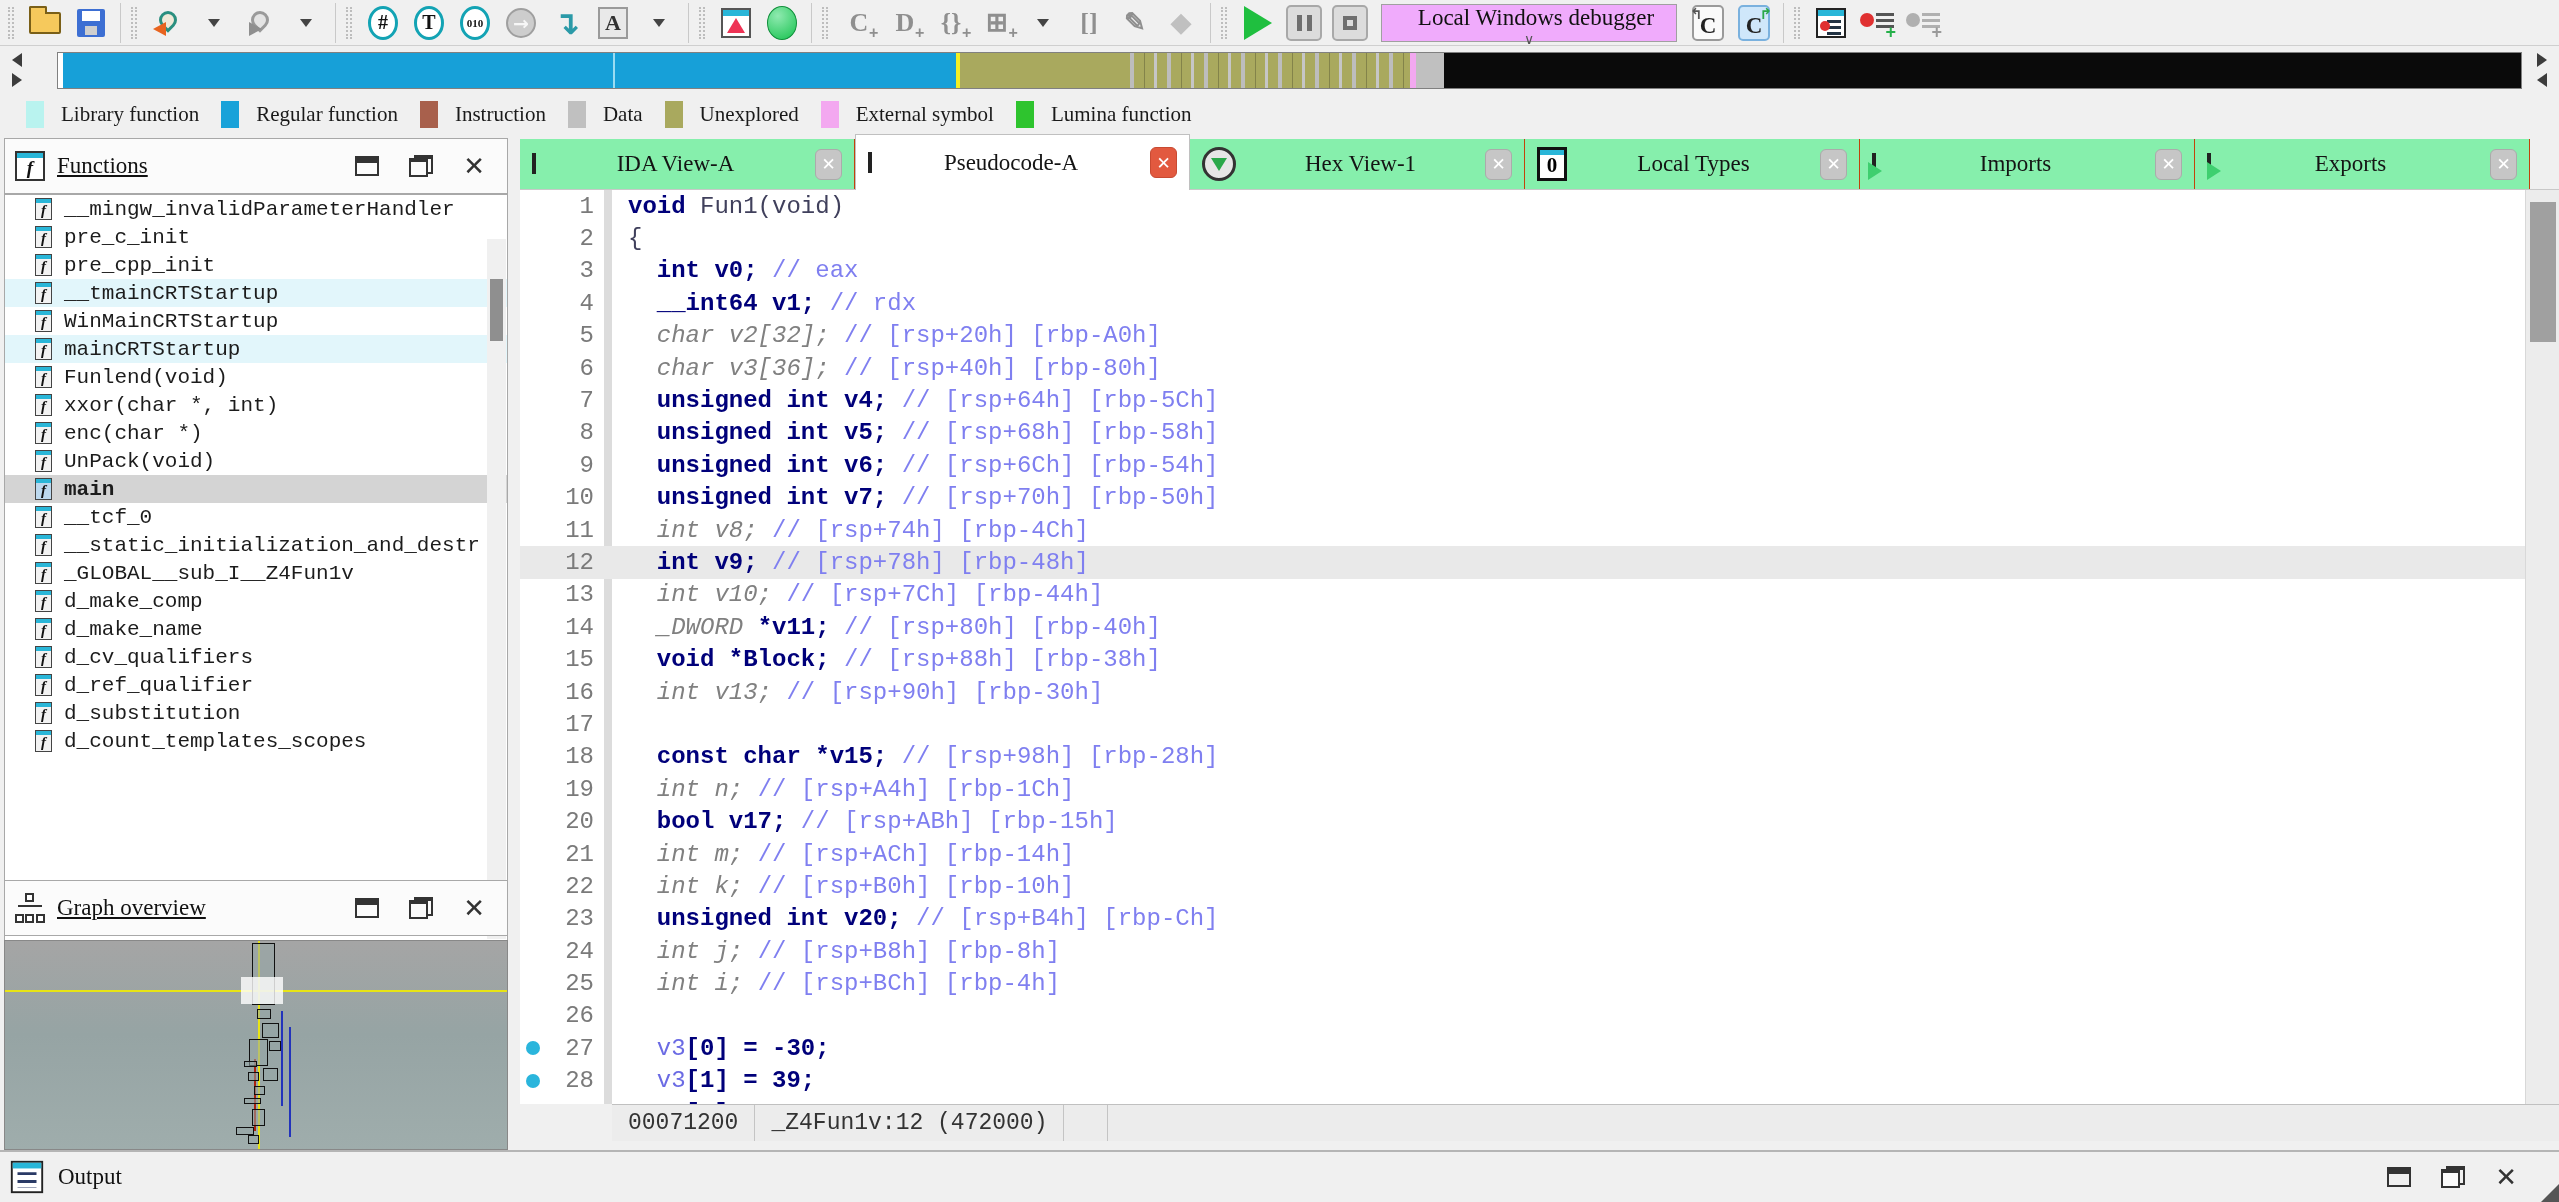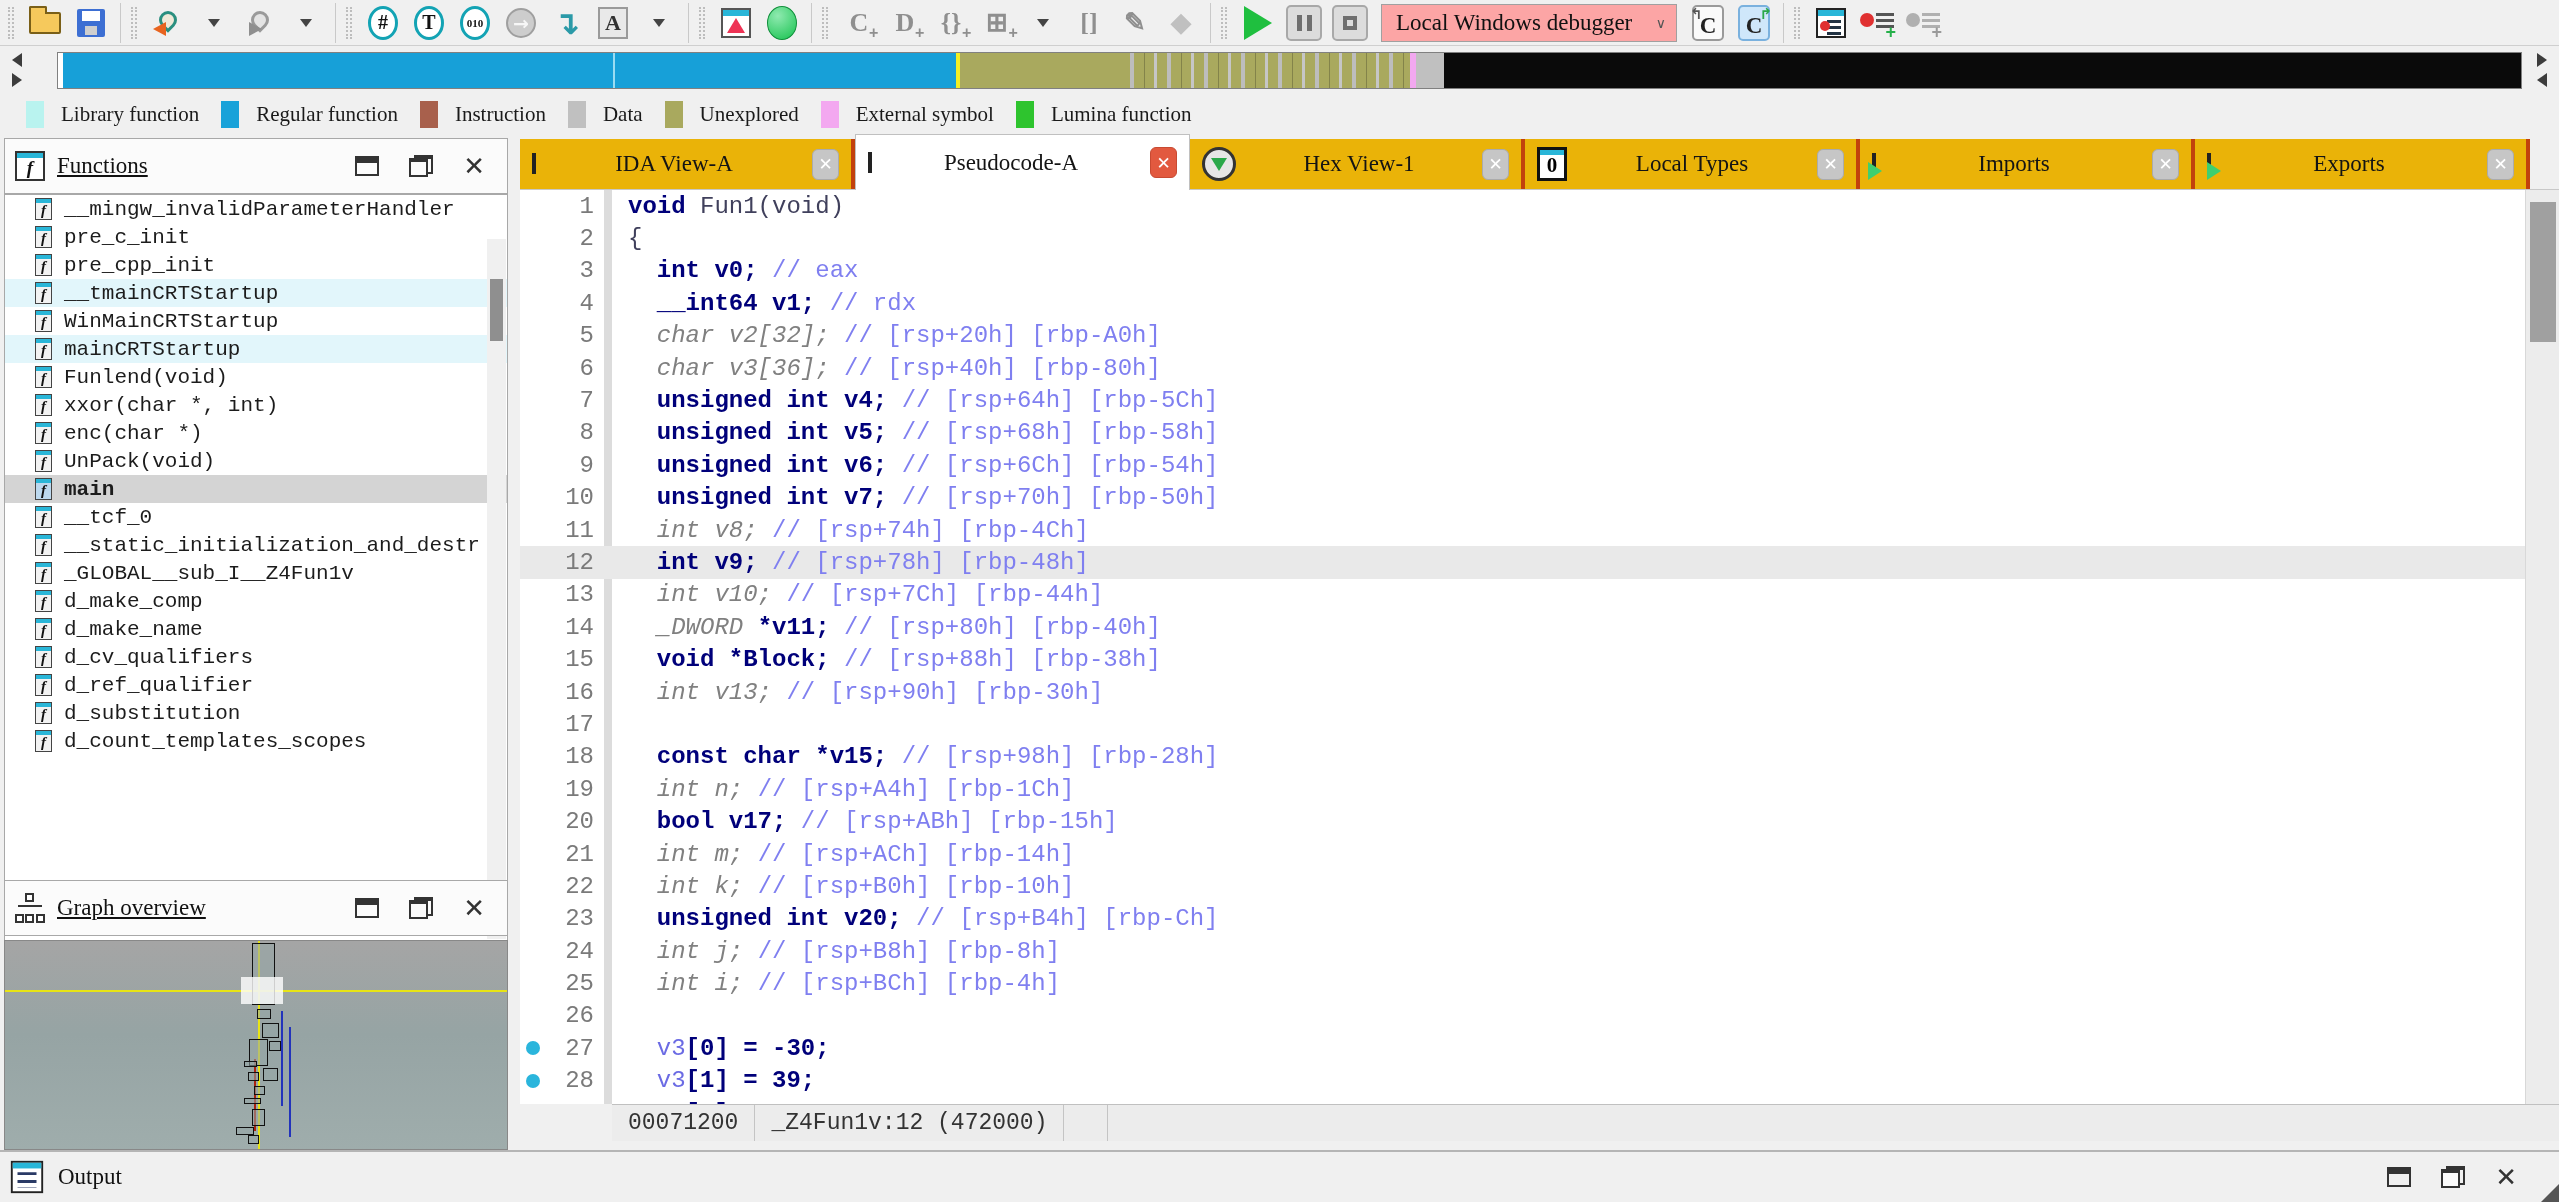--- a/index.html
+++ b/index.html
@@ -37,21 +37,21 @@
   .ic-redwin::before { content:""; position:absolute; top:0; left:0; right:0; height:6px; background:#29b6d8; }
   .ic-redwin::after { content:""; position:absolute; left:4px; bottom:3px; width:0; height:0;
                       border-left:9px solid transparent; border-right:9px solid transparent; border-bottom:15px solid #ee3355; }
   .ic-ellipse { width:30px; height:34px; background:radial-gradient(circle at 35% 28%, #8feab0, #17c24f); border-radius:50%; border:1px solid #0f8f3a; }
   .ic-glyph { color:#8f8f8f; font:bold 26px "Liberation Serif", serif; position:relative; line-height:1; }
   .ic-glyph .plus { position:absolute; right:-10px; bottom:-6px; font:bold 16px "Liberation Sans", sans-serif; color:#8f8f8f; }
   .ic-play { width:0; height:0; border-top:17px solid transparent; border-bottom:17px solid transparent; border-left:28px solid #1fbf3f; }
   .ic-dbgbox { width:36px; height:36px; background:#dcdcdc; border:2px solid #a8a8a8; border-radius:5px; display:flex; align-items:center; justify-content:center; gap:5px; }
   .ic-dbgbox .bar { width:5px; height:16px; background:#6f6f6f; }
   .ic-dbgbox .sq { width:14px; height:14px; border:4px solid #6f6f6f; }
-  .ic-combo { width:296px; height:38px; border:1px solid #a0a0a0; background:#fca5a5; display:inline-flex; align-items:center; margin:0 8px; }
+  .ic-combo { width:296px; height:38px; border:1px solid #a0a0a0; background:#f0abfc; display:inline-flex; align-items:center; margin:0 8px;flex-direction:column; }
   .combo-text { flex:1; font:23px "Liberation Serif", serif; color:#111; padding-left:14px; white-space:nowrap; }
   .combo-caret { font:14px "DejaVu Sans", sans-serif; color:#555; padding:0 10px; }
   .ic-cstep { width:32px; height:36px; border:2px solid #9a9a9a; border-radius:5px; background:#fafafa; color:#222;
               font:bold 23px "Liberation Serif", serif; display:flex; align-items:flex-end; justify-content:center; position:relative; }
   .ic-cstep .arr { position:absolute; top:-2px; left:-4px; font:bold 15px "DejaVu Sans", sans-serif; color:#555; }
   .ic-cstep.active { background:#cfe7fa; border-color:#7ab1de; }
   .ic-cstep.active .arr { color:#2aa84a; left:auto; right:-4px; }
   .ic-bplist { width:30px; height:30px; border:2px solid #222; background:#fff; position:relative; }
   .ic-bplist i { position:absolute; left:9px; right:3px; height:3px; background:#234; }
   .ic-bplist i.t { top:0; left:0; right:0; height:6px; background:#29b6d8; }
@@ -122,21 +122,21 @@
                    background:linear-gradient(180deg,#a5a5a5,#96a4a4 45%,#9fadac); border:1px solid #888; overflow:hidden; }
   .gline-h { position:absolute; left:0; right:0; top:49px; height:2px; background:#e8e416; }
   .gline-v { position:absolute; top:0; bottom:0; left:253px; width:2px; background:#e8e416; }
   .gbox { position:absolute; border:1px solid #111; background:rgba(150,165,165,0.55); }
   .gview { position:absolute; left:236px; top:36px; width:42px; height:27px; background:rgba(255,255,255,0.8); }
   .gedge { position:absolute; width:2px; }
 
   
   #rightpanel { left:520px; top:134px; width:2039px; height:1016px; background:#f0f0f0; }
   #tabbar { position:absolute; left:0; right:0; top:0; height:56px; border-bottom:1px solid #c8c8c8; display:flex; align-items:flex-end; }
-  .tab { width:335px; height:50px; background:#eab308; border-right:4px solid #c2410c; display:flex; align-items:center; padding:0 12px 0 12px; }
+  .tab { width:335px; height:50px; background:#86efac; border-right:1px solid #c2410c; display:flex; align-items:center; padding:0 12px 0 12px; }
   .tab.active { height:56px; background:#ffffff; border:1px solid #c0c0c0; border-bottom:none; margin-bottom:-1px; z-index:2; }
   .tab .tlabel { flex:1; text-align:center; font:23px "Liberation Serif", serif; color:#141414; white-space:nowrap; }
   .tabx { width:27px; height:31px; border-radius:6px; background:#c6c6c6; border:1px solid #ababab; color:#fff;
           font:bold 17px "DejaVu Sans", sans-serif; display:flex; align-items:center; justify-content:center; flex:none; }
   .tabx.red { background:#e2593f; border-color:#c84a32; }
   .win-icon { width:34px; height:34px; border:2px solid #222; background:#fff; position:relative; flex:none; }
   .win-icon::before { content:""; position:absolute; top:0; left:0; right:0; height:6px; background:#29b6d8; }
   .win-icon::after { content:""; position:absolute; left:5px; right:5px; top:10px; bottom:4px;
                      background:repeating-linear-gradient(#2a3a66 0 3px, transparent 3px 8px); }
   .hex-icon { width:34px; height:34px; border-radius:50%; background:#e6e6e6; border:3px solid #333; display:flex; align-items:center; justify-content:center; flex:none; }

